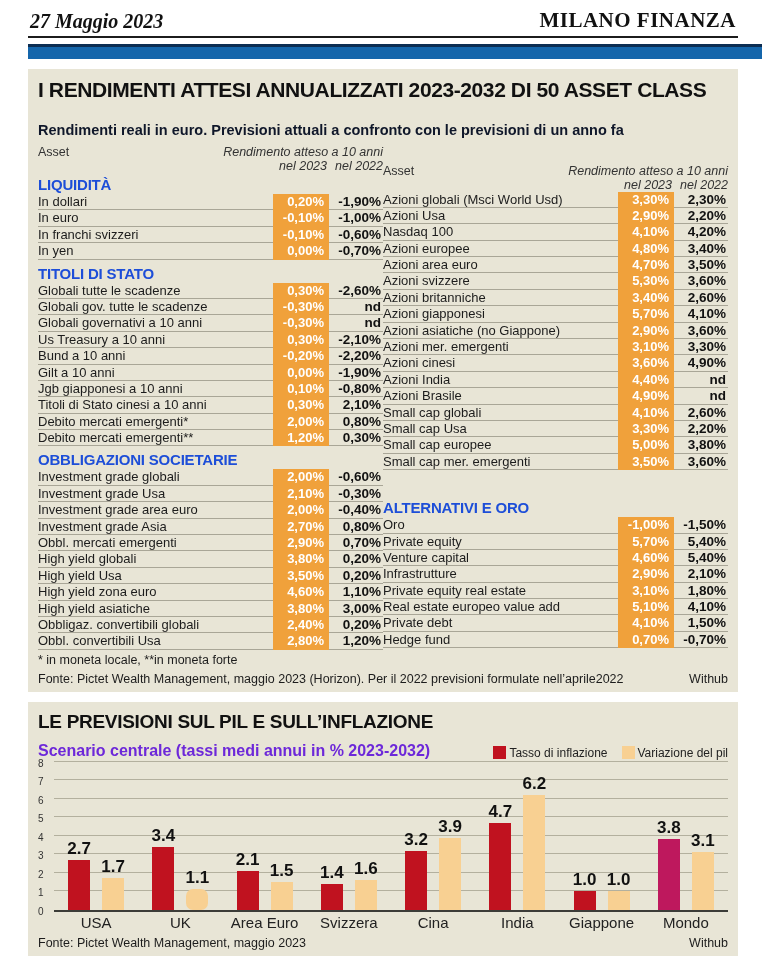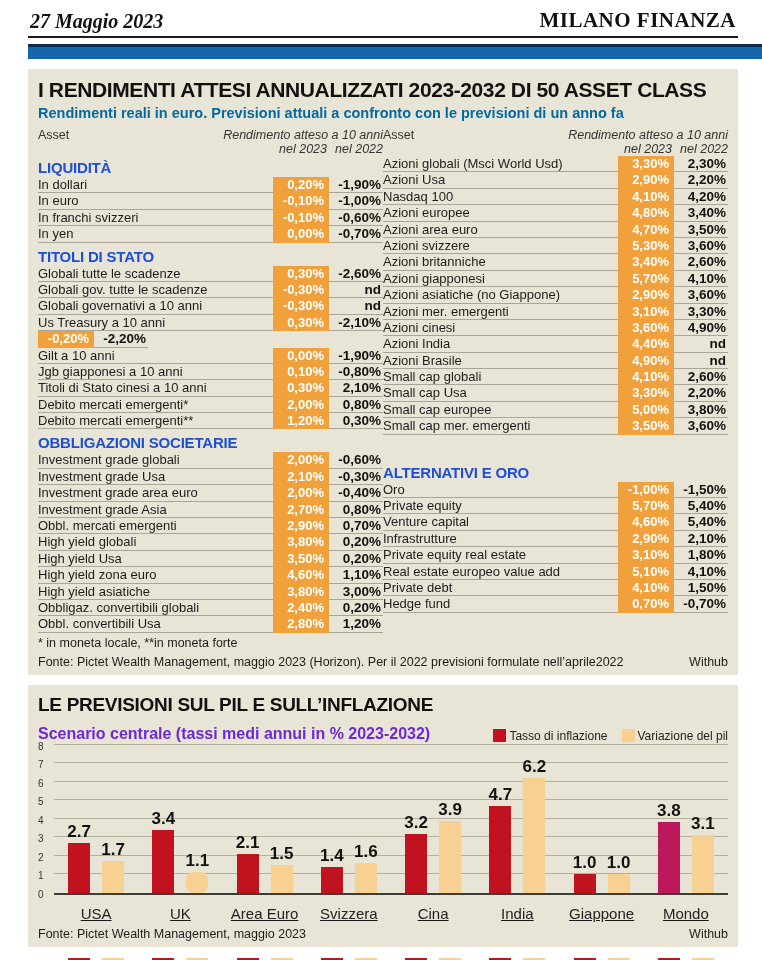--- a/index.html
+++ b/index.html
@@ -11,24 +11,24 @@
   
   .masthead-row { display:flex; justify-content:space-between; align-items:flex-end; padding:8px 26px 2px 30px; }
   .m-date { font-family:"Liberation Serif", serif; font-style:italic; font-weight:bold; font-size:20px; color:#111; }
   .m-name { font-family:"Liberation Serif", serif; font-weight:bold; font-size:21px; letter-spacing:0.5px; color:#111; }
   .rule { margin:1px 24px 0 28px; border-top:2px solid #1c1c1c; }
   .bluebar { margin:6px 0 0 28px; height:15px; background:#1566ab; border-top:3px solid #0c2d52; }
 
   
   .panel { margin:10px 24px 0 28px; background:#e8e5d6; padding:8px 10px 6px 10px; }
   .p-title { font-size:21px; font-weight:bold; letter-spacing:-0.4px; color:#111; line-height:26px; }
-  .p-sub { font-size:14.5px; font-weight:bold; color:#0369a1; margin-top:1px; line-height:18px; }
+  .p-sub { font-size:14.5px; font-weight:bold; color:#0f172a; margin-top:18px; line-height:18px; }
 
   
-  .cols { display:flex; margin-top:6px; }
+  .cols { display:flex; margin-top:6px;align-items:center; }
   .col { flex:1; min-width:0; }
   .col-head { font-size:12.5px; color:#333; }
   .ch-top { display:flex; justify-content:space-between; align-items:flex-end; }
   .ch-asset { font-style:normal; }
   .ch-ret { font-style:italic; }
   .ch-bottom { display:flex; justify-content:flex-end; font-style:italic; }
   .ch23 { width:62px; text-align:right; }
   .ch22 { width:56px; text-align:right; }
   .sec-header { font-size:15px; font-weight:bold; letter-spacing:-0.2px; line-height:19px; margin-top:2px; color:#1d4ed8; }
   .rows .sec-header:not(:first-child) { margin-top:4px; }
@@ -51,21 +51,21 @@
   .chart { margin-top:4px; }
   .plot-row { display:flex; }
   .y-axis { width:16px; position:relative; height:148px; }
   .ytick { position:absolute; left:0; font-size:10px; color:#333; line-height:12px; }
   .plot { flex:1; position:relative; height:148px; border-bottom:2px solid #3c3c38; }
   .gridline { position:absolute; left:0; right:0; height:1px; background:#b3b09e; }
   .groups { position:absolute; inset:0; display:flex; }
   .group { flex:1; display:flex; justify-content:center; align-items:flex-end; gap:12px; }
   .bar { width:22px; position:relative; }
   .val { position:absolute; top:-21px; left:50%; transform:translateX(-50%); font-weight:bold; font-size:17px; color:#111; white-space:nowrap; }
-  .cat-row { display:flex; margin-left:16px; margin-top:10px;text-decoration:underline; }
+  .cat-row { display:flex; margin-left:16px; margin-top:2px; }
   .cat { flex:1; text-align:center; font-size:15px; color:#222; }
 
   
   .strip { margin:8px 34px 0 54px; display:flex; height:10px; }
   .strip-group { flex:1; display:flex; justify-content:center; gap:12px; }
   .strip-block { width:22px; height:10px; margin-top:3px; }
 </style>
 </head>
 <body>
 
@@ -131,20 +131,21 @@
               <span class="lbl" data-name="asset-label">Globali governativi a 10 anni</span>
               <span class="v23" data-name="value-2023">-0,30%</span>
               <span class="v22" data-name="value-2022">nd</span>
             </div>
             <div class="trow" data-name="table-row">
               <span class="lbl" data-name="asset-label">Us Treasury a 10 anni</span>
               <span class="v23" data-name="value-2023">0,30%</span>
               <span class="v22" data-name="value-2022">-2,10%</span>
             </div>
             <div class="trow" data-name="table-row">
+              <span class="lbl" data-name="asset-label">Bund a 10 anni</span>
               <span class="v23" data-name="value-2023">-0,20%</span>
               <span class="v22" data-name="value-2022">-2,20%</span>
             </div>
             <div class="trow" data-name="table-row">
               <span class="lbl" data-name="asset-label">Gilt a 10 anni</span>
               <span class="v23" data-name="value-2023">0,00%</span>
               <span class="v22" data-name="value-2022">-1,90%</span>
             </div>
             <div class="trow" data-name="table-row">
               <span class="lbl" data-name="asset-label">Jgb giapponesi a 10 anni</span>

